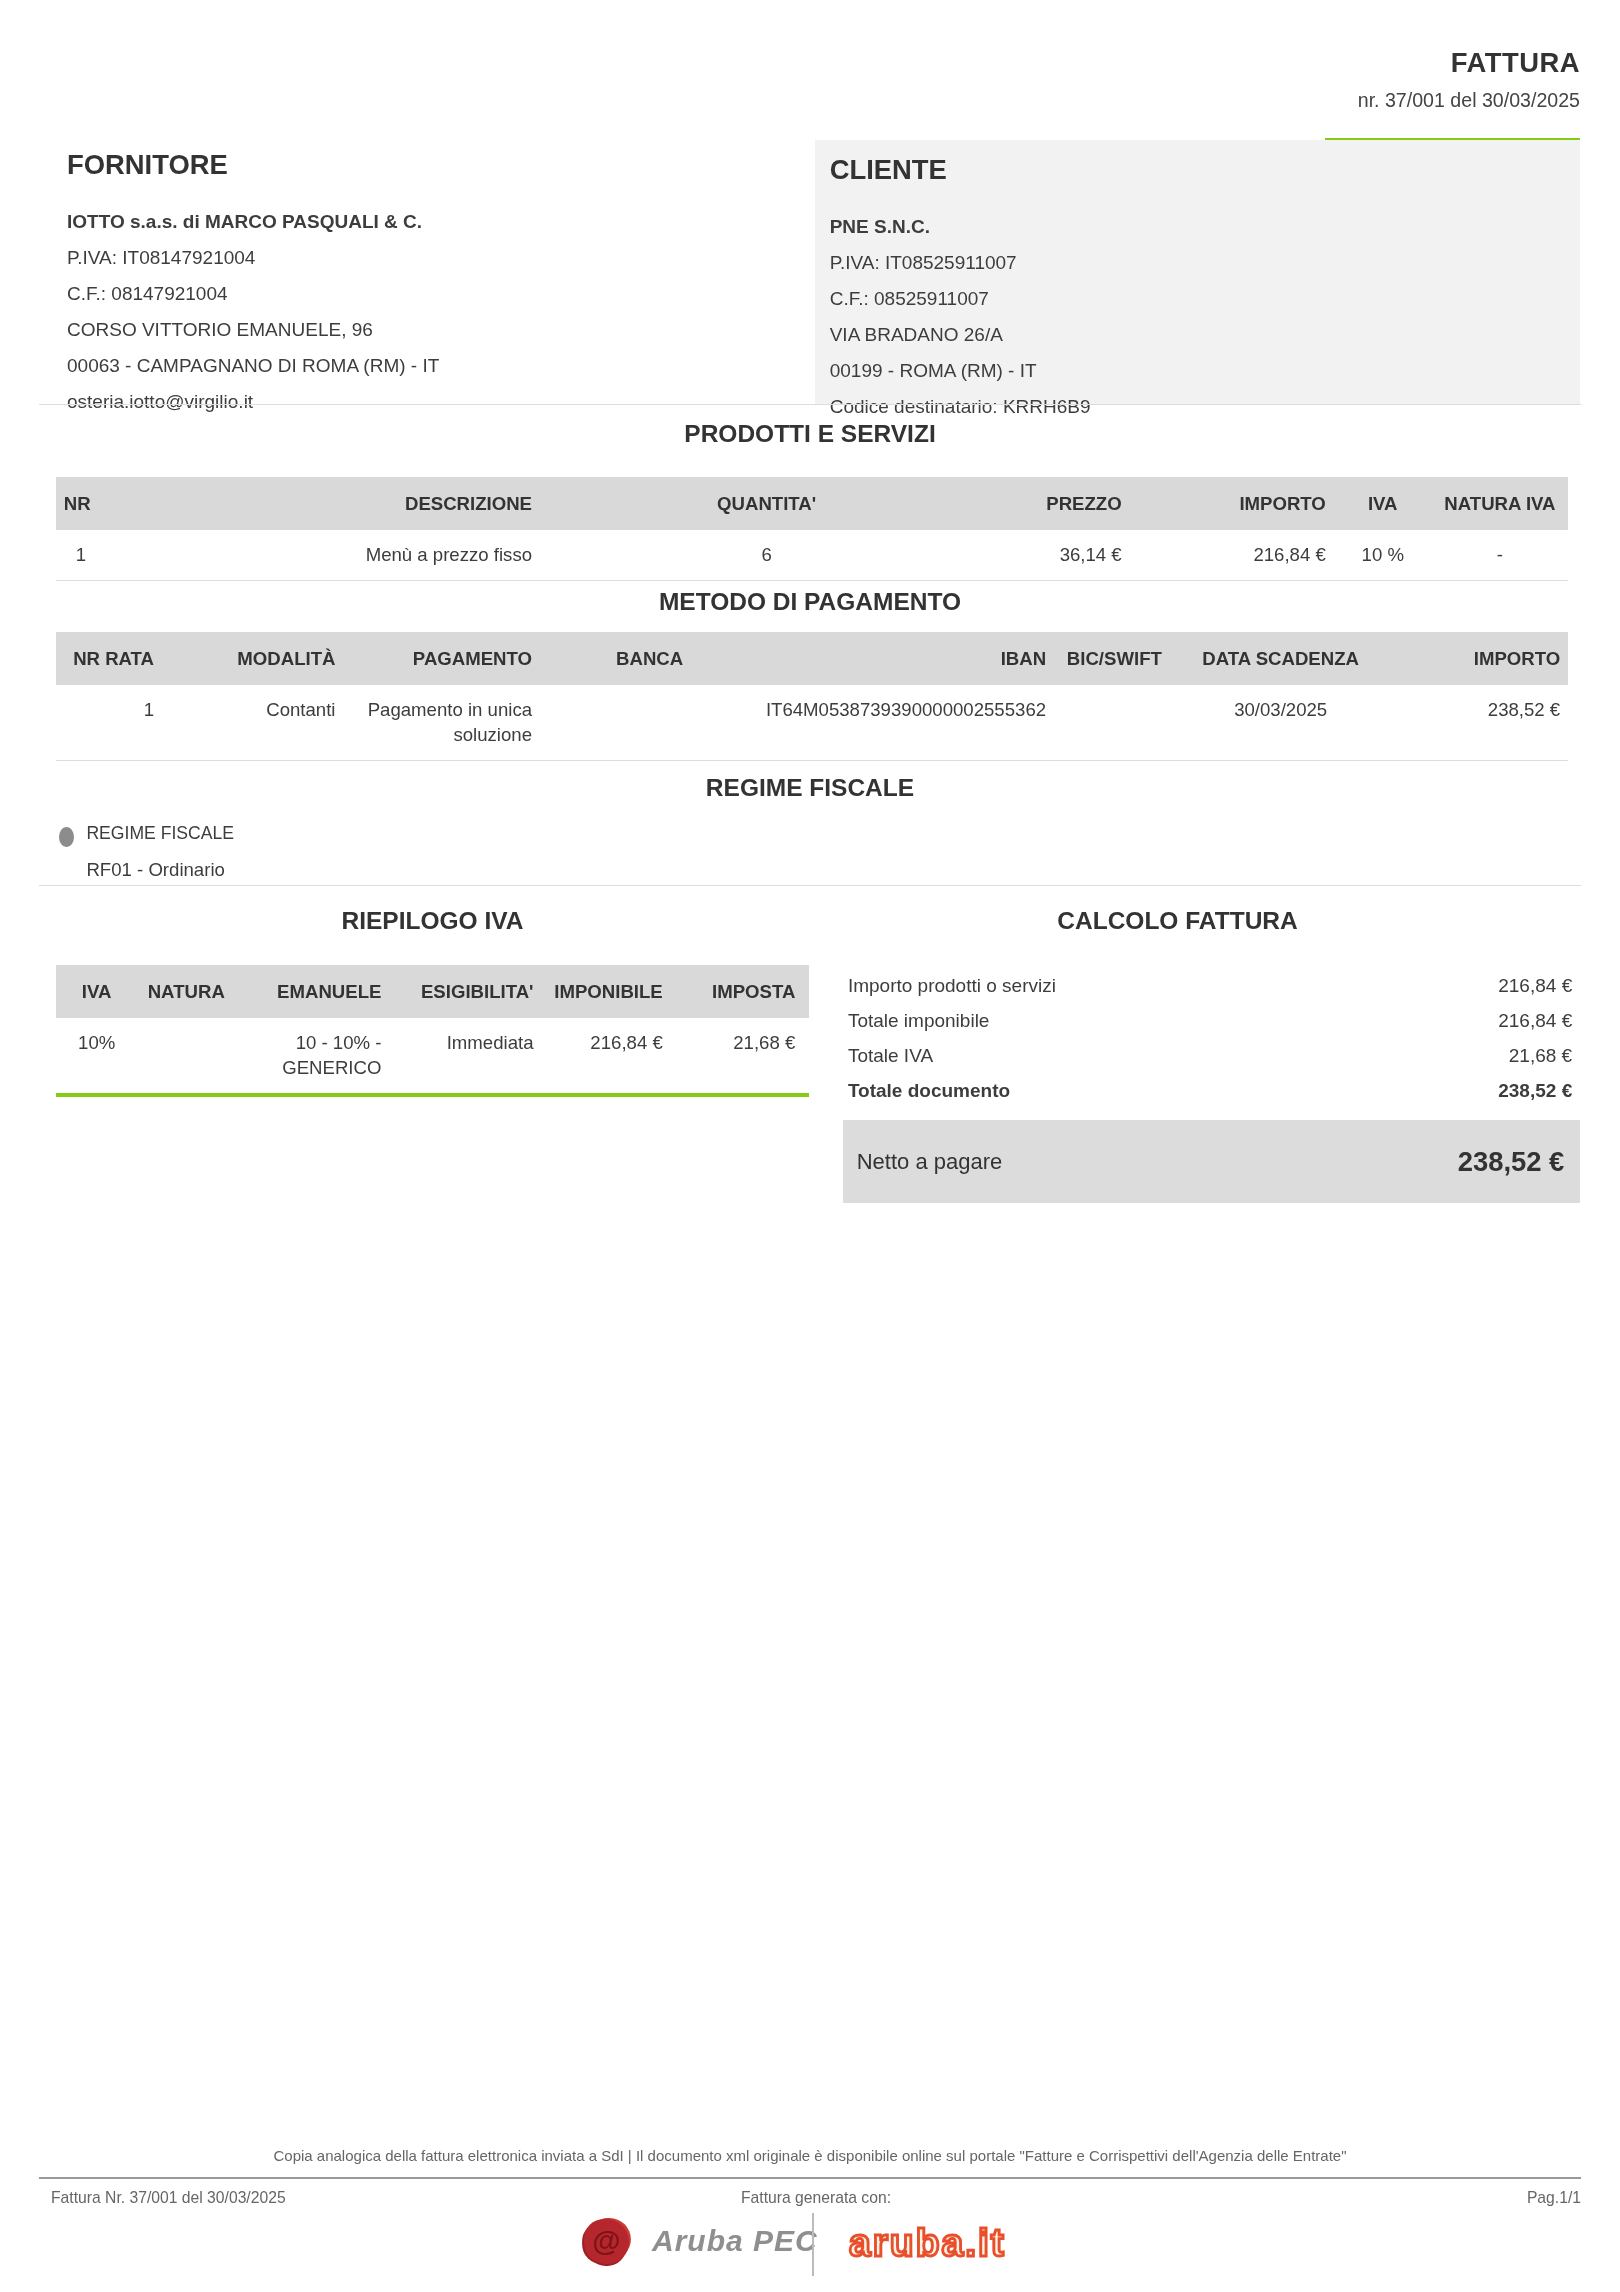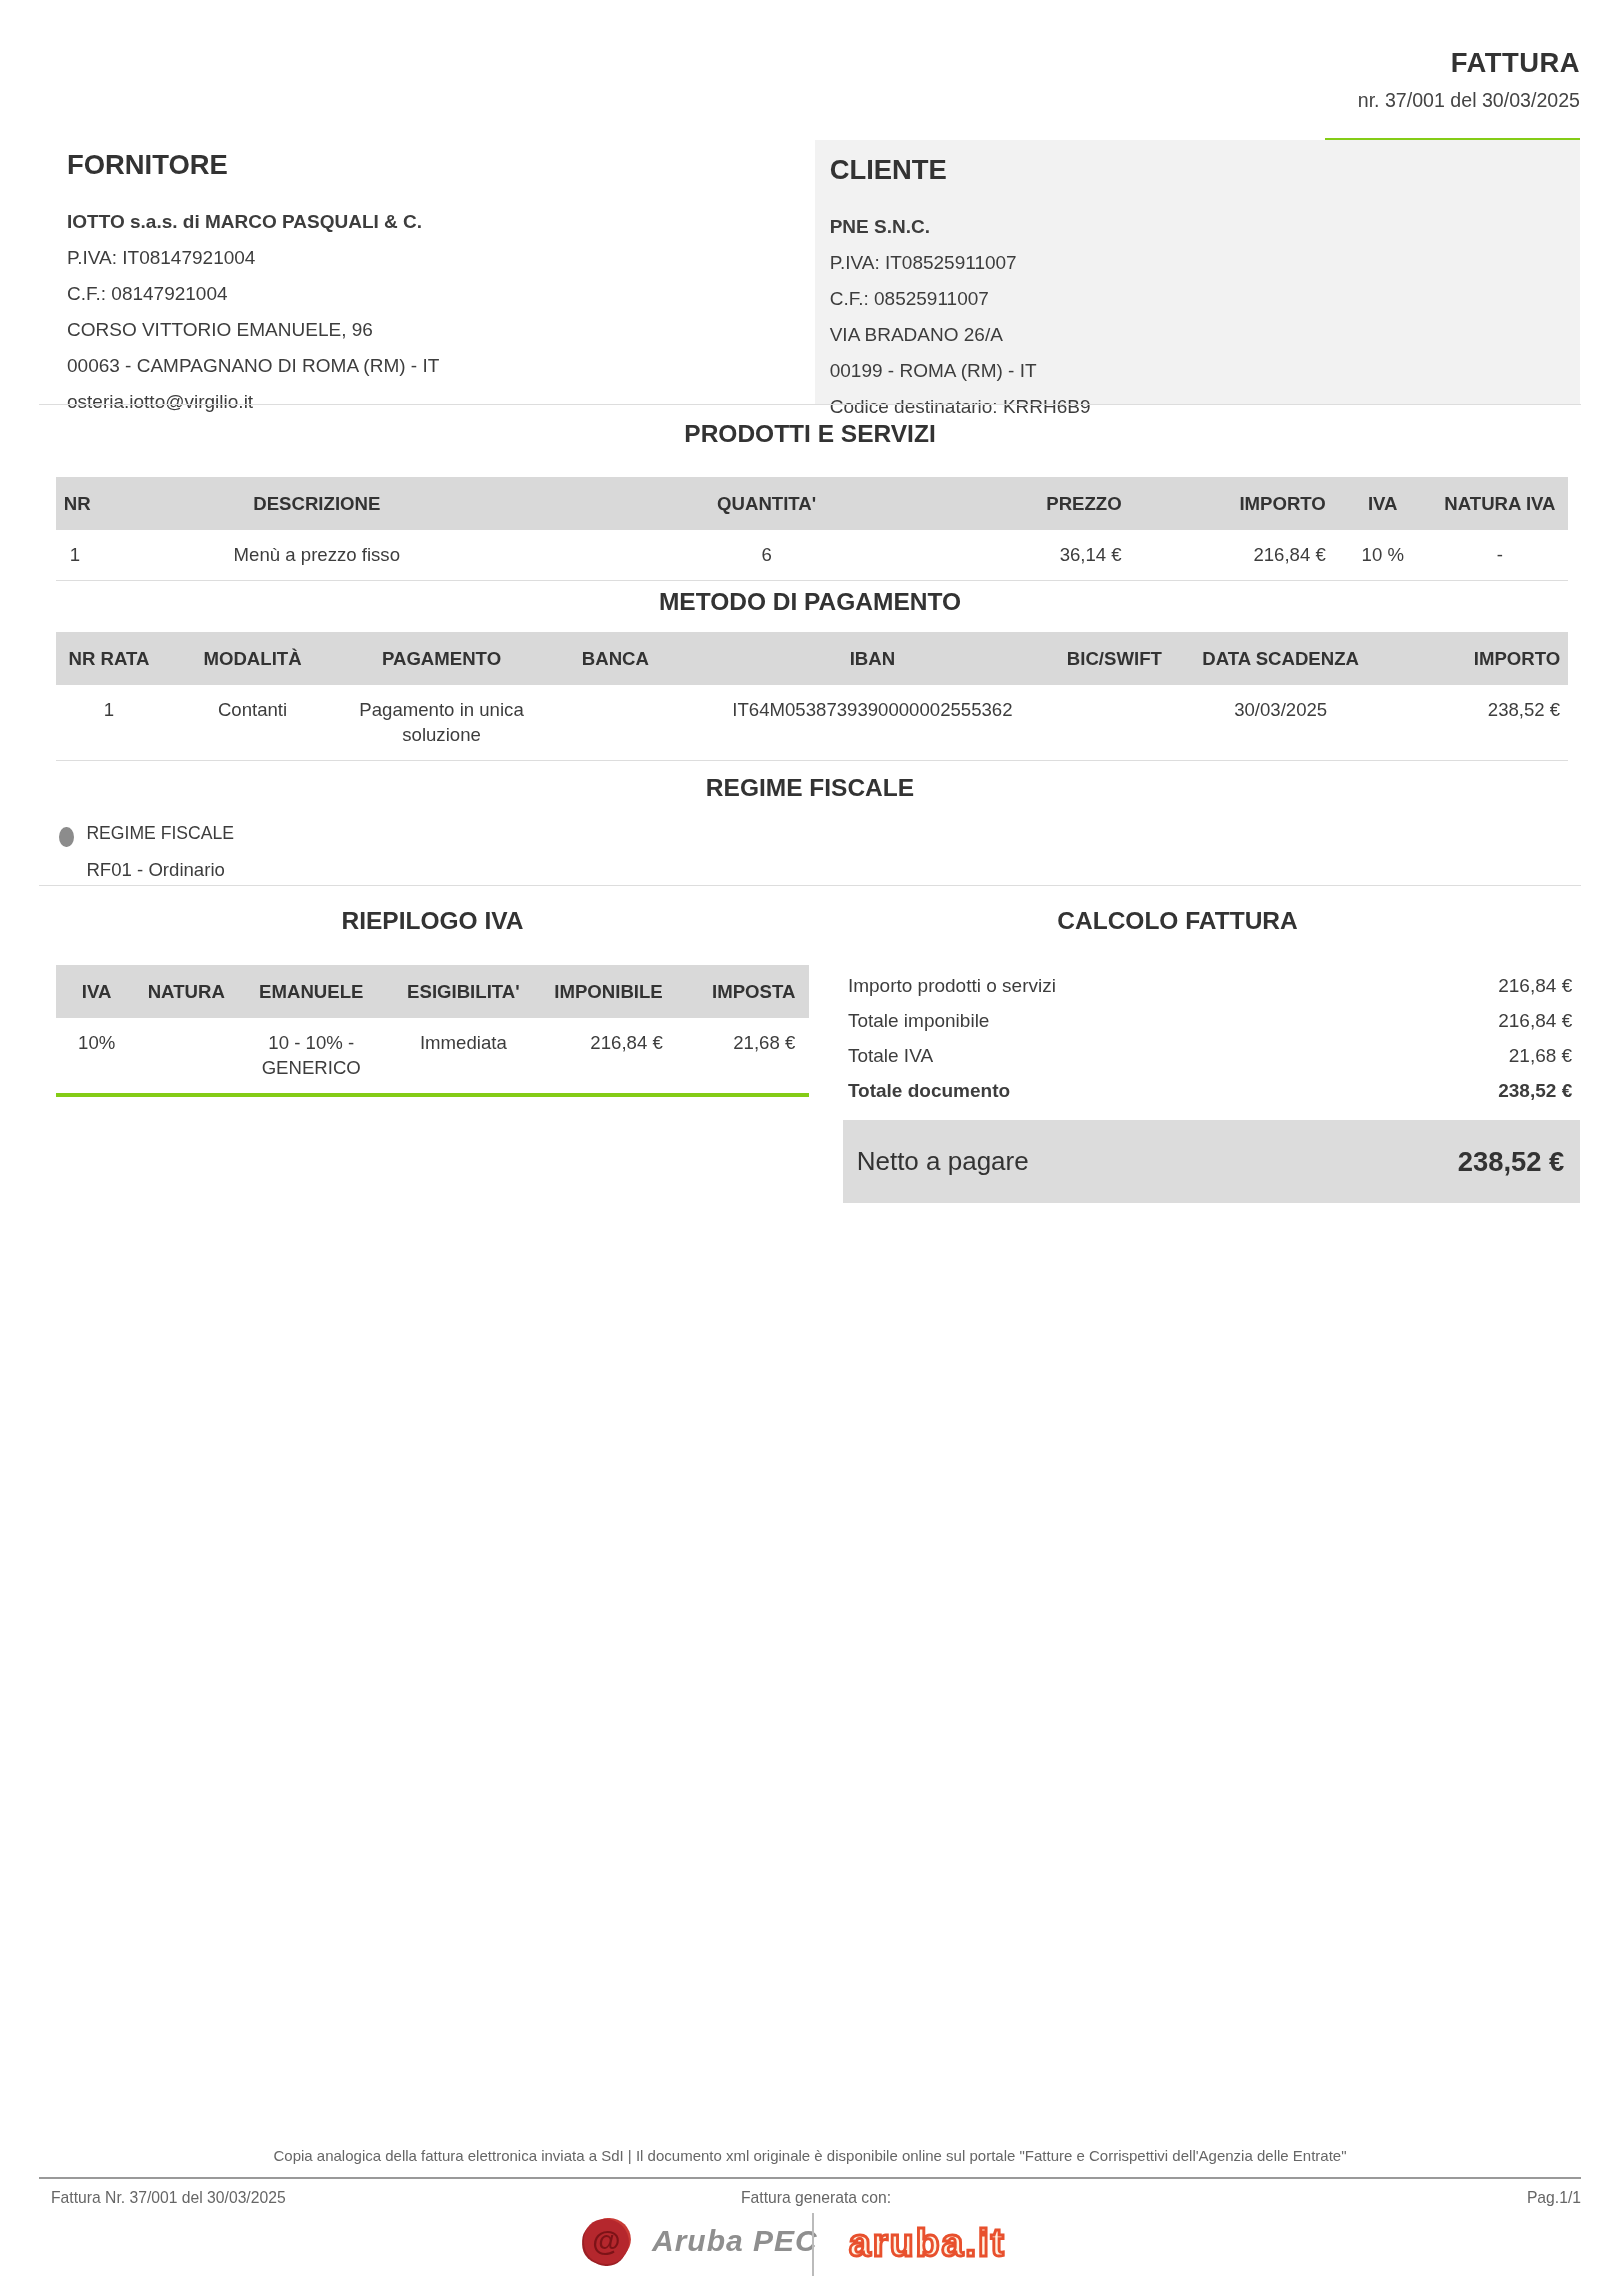--- a/index.html
+++ b/index.html
@@ -28,21 +28,21 @@
   .section-title { position:absolute; left:0; width:100%; text-align:center; font-size:24.5px; font-weight:bold; color:#333; }
   
   table { border-collapse:collapse; table-layout:fixed; }
   .inv-table { position:absolute; left:56px; width:1512px; }
   .inv-table th {
     background:#d9d9d9; color:#333;
     font-size:18.6px; font-weight:bold;
     padding:15.7px 7.8px; vertical-align:middle;
   }
   .inv-table td { font-size:18.6px; color:#3d3d3d; padding:12.7px 7.8px; vertical-align:top; border-bottom:1px solid #ddd; line-height:24.5px; }
-  .al { text-align:center; } .ac { text-align:center; } .ar { text-align:right; }
+  .al { text-align:right; } .ac { text-align:center; } .ar { text-align:right; }
   .pad-first { padding-left:4.9px; }
   
   .regime-block { position:absolute; left:59px; top:823px; }
   .regime-bullet { position:absolute; left:0; top:3.9px; width:14.7px; height:20.6px; border-radius:50%; background:#8c8c8c; }
   .regime-label { margin-left:27.4px; font-size:17.6px; color:#3d3d3d; }
   .regime-value { margin-left:27.4px; font-size:18.6px; color:#3d3d3d; margin-top:14.7px; }
   
   .divider { position:absolute; left:39px; width:1542px; height:0; border-top:1px solid #ddd; }
   
   .riepilogo-title { position:absolute; left:56px; width:753px; top:907px; text-align:center; font-size:24.5px; font-weight:bold; color:#333; }
@@ -53,21 +53,21 @@
   
   .calcolo-title { position:absolute; left:809px; width:737px; top:907px; text-align:center; font-size:24.5px; font-weight:bold; color:#333; }
   .calcolo-rows { position:absolute; left:843px; top:968px; width:737px; }
   .calc-row { display:flex; justify-content:space-between; font-size:19px; line-height:35px; padding:0 7.8px 0 4.9px; }
   .calc-row.bold { font-weight:bold; }
   .netto-box {
     position:absolute; left:843px; top:1120px; width:737px; height:83px;
     background:#dcdcdc; display:flex; justify-content:space-between; align-items:center;
     padding:0 15.7px 0 13.7px;
   }
-  .netto-label { font-size:26px; color:#333; }
+  .netto-label { font-size:22px; color:#333; }
   .netto-value { font-size:27.4px; font-weight:bold; color:#333; }
   
   .footer-disclaimer { position:absolute; left:0; top:2147px; width:100%; text-align:center; font-size:15px; color:#666; }
   .footer-rule { position:absolute; left:39px; top:2177px; width:1542px; border-top:2px solid #999; }
   .footer-row { position:absolute; left:51px; top:2189px; width:1530px; font-size:15.7px; color:#666; }
   .footer-left { position:absolute; left:0; top:0; }
   .footer-center { position:absolute; left:0; width:100%; text-align:center; top:0; }
   .footer-right { position:absolute; right:0; top:0; }
   .logos { position:absolute; left:0; top:2213px; width:100%; height:69px; }
   .logo-pec { position:absolute; left:584px; top:5.9px; display:flex; align-items:center; }

